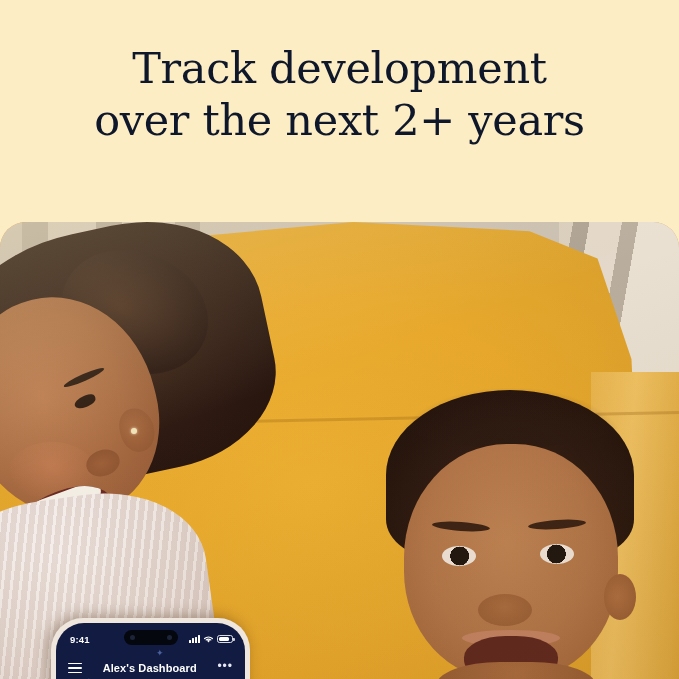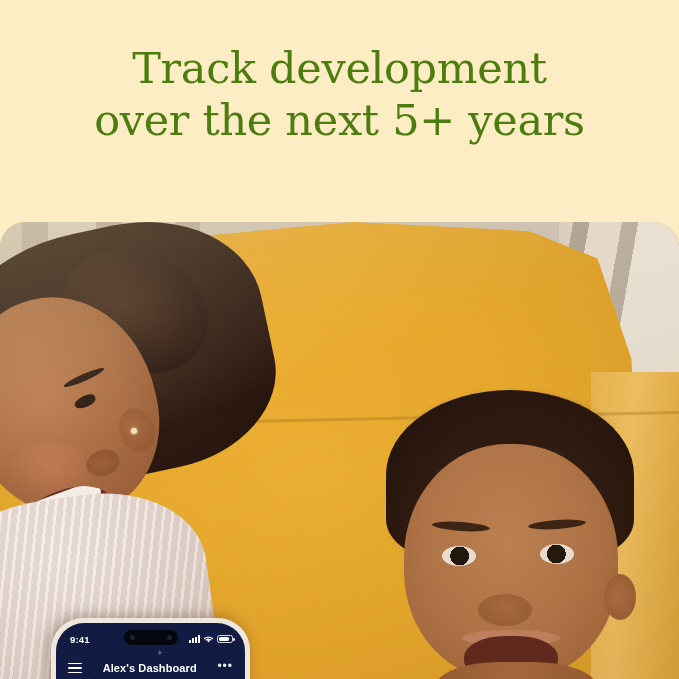--- a/index.html
+++ b/index.html
@@ -22,21 +22,21 @@
   
   .hero {
     position: absolute;
     left: 0; top: 0;
     width: 679px; height: 222px;
     background: #fcedc4;
     text-align: center;
   }
   .headline {
     font-family: "DejaVu Serif", serif;
-    color: #4d7c0f;
+    color: #0f172a;
     font-size: 43px;
     line-height: 1.21;
     font-weight: 400;
     letter-spacing: -0.3px;
     padding-top: 42px;
   }
   .headline .l2 { display: block; }
   .subhead {
     margin-top: 32px;
     font-size: 15.5px;
@@ -304,21 +304,21 @@
   .dots { font-size: 12px; letter-spacing: 1px; color: #e6e9f2; line-height: 0; padding-bottom: 5px; }
 </style>
 </head>
 <body>
 
 <div id="root">
 
   <div class="hero">
     <div class="headline">
       <span>Track development</span>
-      <span class="l2">over the next 5+ years</span>
+      <span class="l2">over the next 2+ years</span>
     </div>
   </div>
 
   <div class="photo">
     <div class="wall"></div>
     <div class="crib-right"></div>
     <div class="sheet"></div>
     <div class="wood-right"></div>
     <div class="sheet-fold-a"></div>
 

